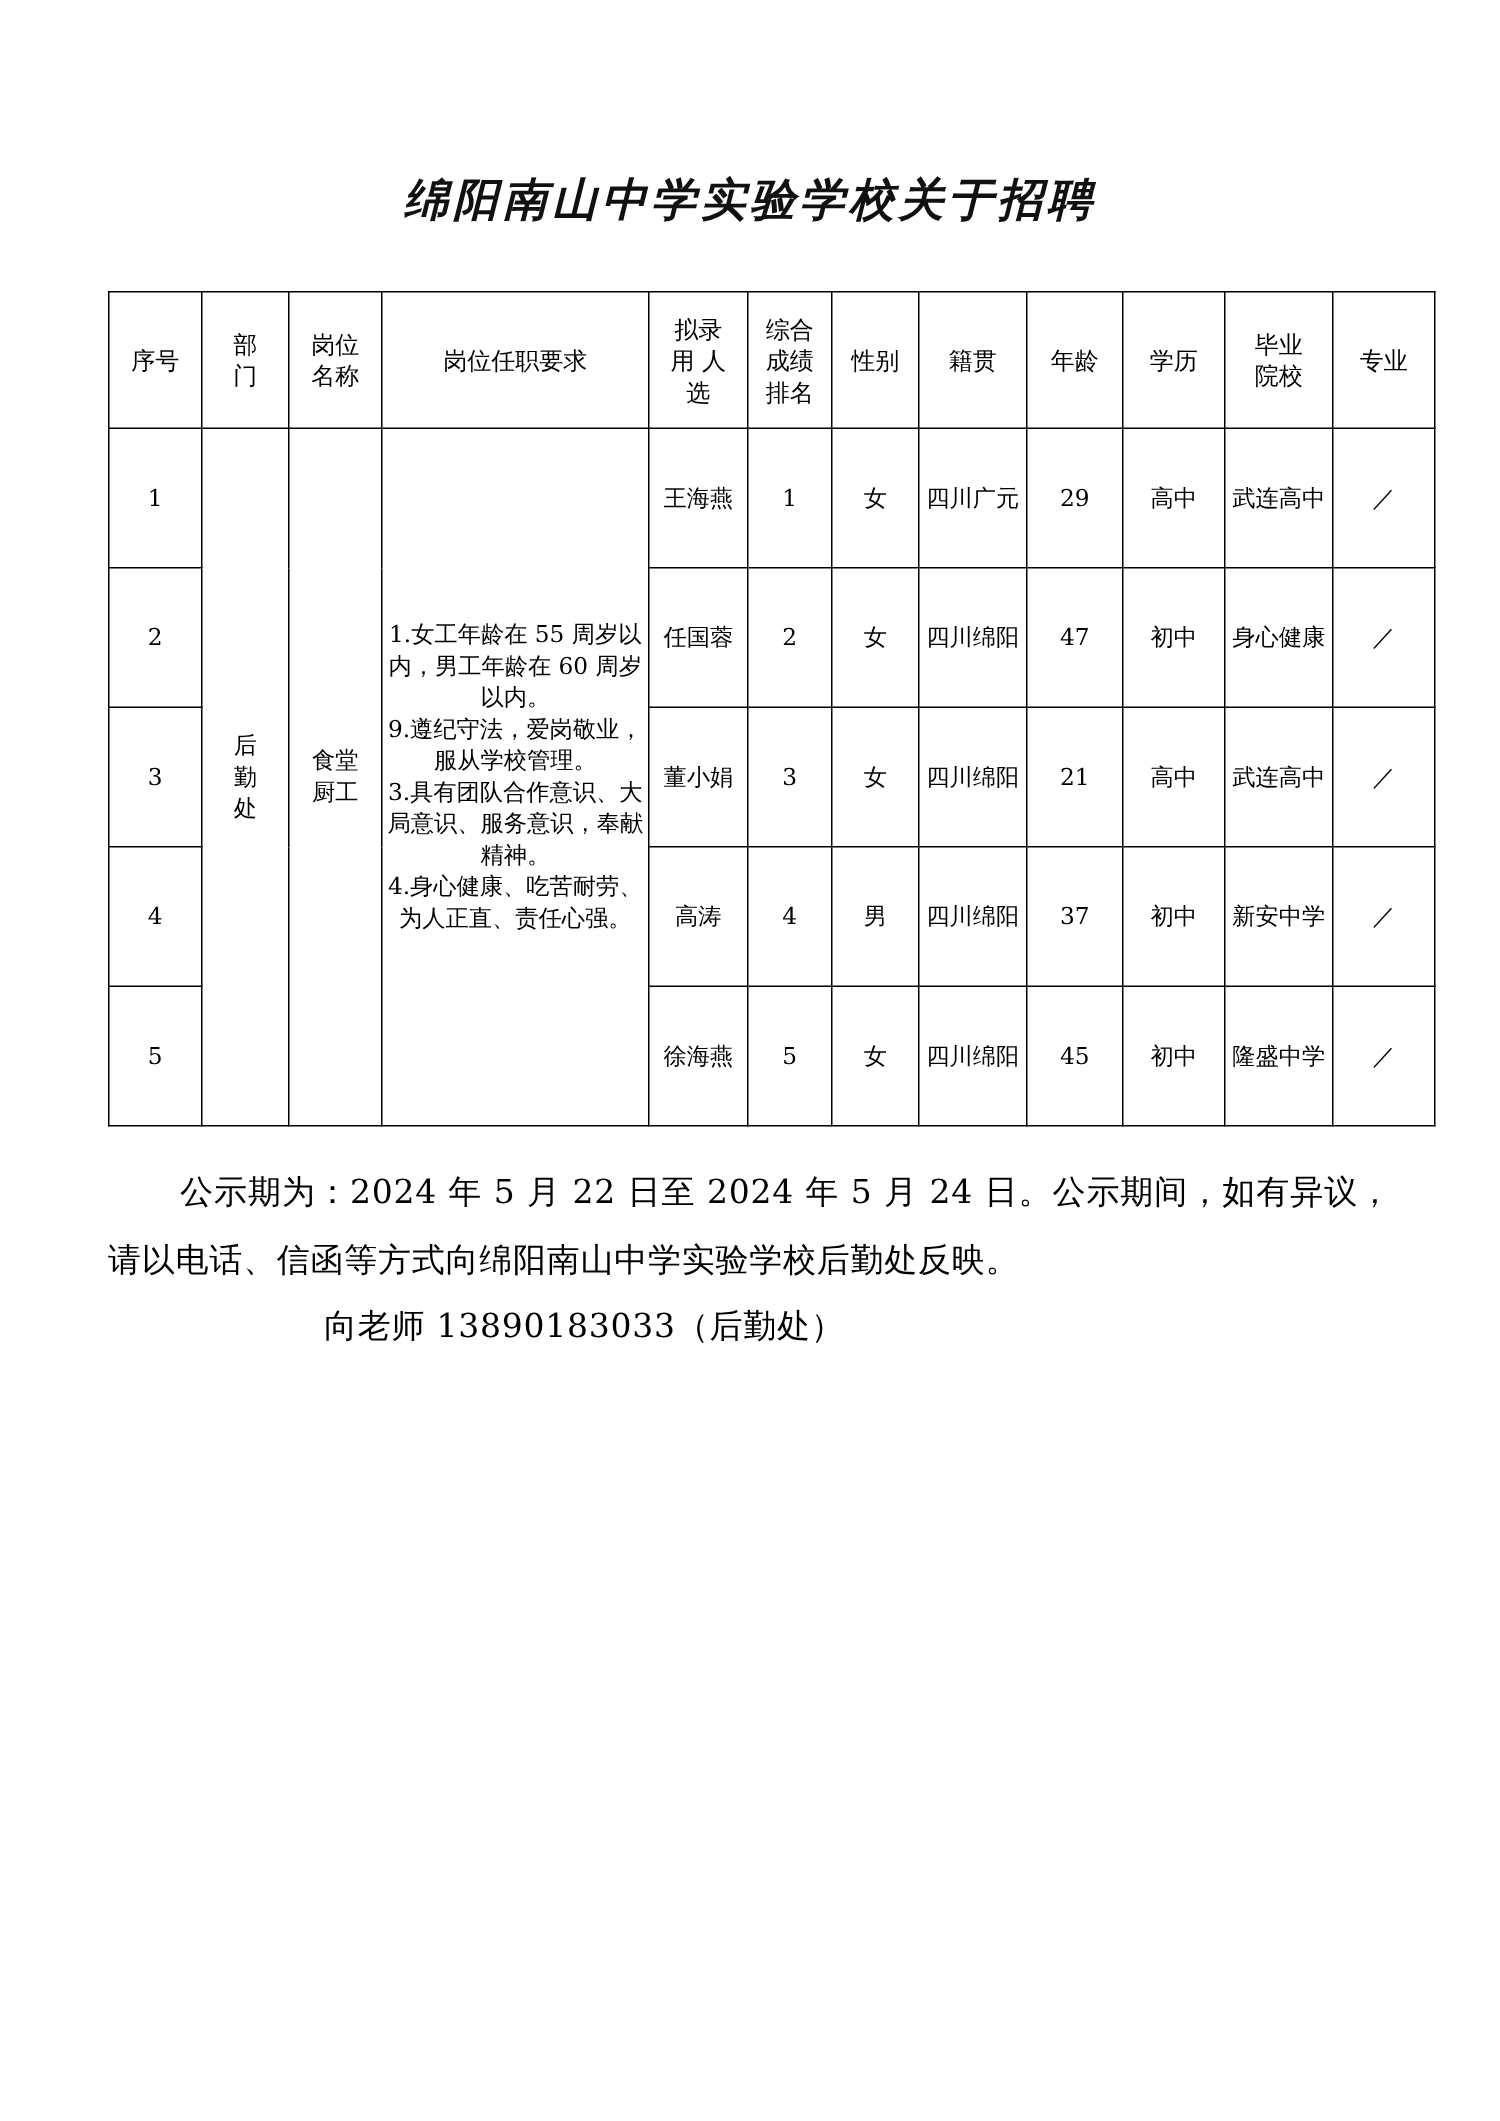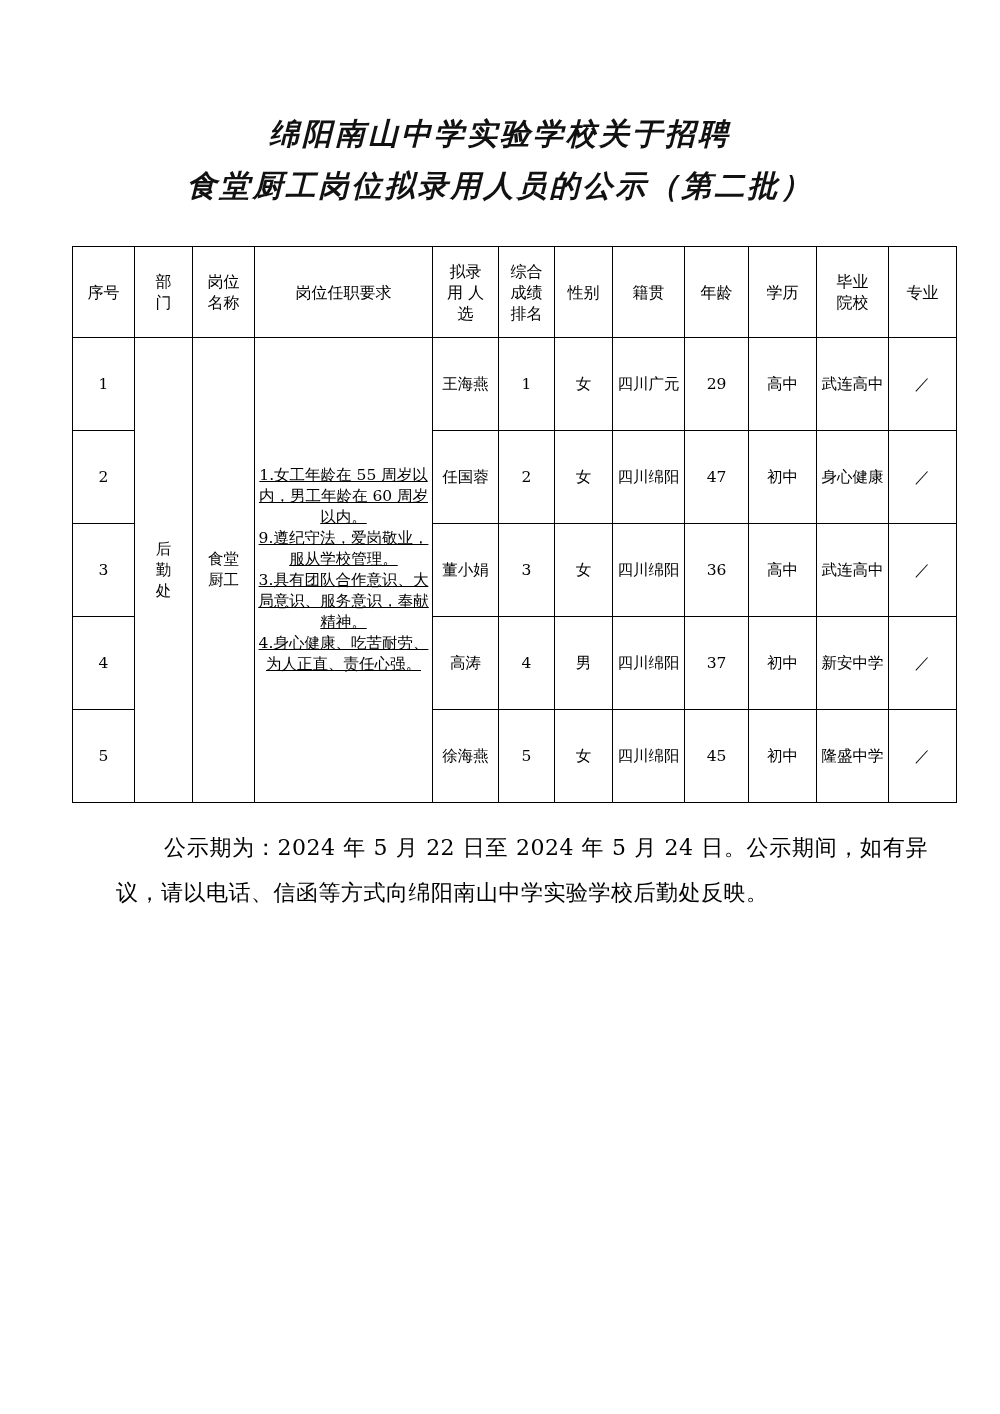--- a/index.html
+++ b/index.html
@@ -82,31 +82,30 @@
   .col-edu     { width: 68px; }
   .col-school  { width: 72px; }
   .col-major   { width: 68px; }
 
   td.req-cell {
     text-align: left;
     vertical-align: middle;
     font-size: 15px;
     line-height: 26px;
     padding: 6px 8px;
-    text-decoration: underline;
   }
   td.vertical-cell {
     font-size: 16px;
     line-height: 23px;
   }
   tr.data-row td { height: 86px; }
 
   
   .footer-para {
-    margin: 22px 72px 0 116px;
+    margin: 22px 72px 0 72px;
     font-size: 22px;
     line-height: 45px;
     text-align: justify;
     text-indent: 48px;
     letter-spacing: 0.5px;
   }
   .contact {
     margin: 10px 72px 0 72px;
     font-size: 22px;
     line-height: 44px;
@@ -121,21 +120,20 @@
     letter-spacing: 0.5px;
   }
 </style>
 </head>
 <body>
 
 <div class="page">
 
   <div class="title-block">
     <div class="title-line">绵阳南山中学实验学校关于招聘</div>
-    <div class="title-line">食堂厨工岗位拟录用人员的公示（第二批）</div>
   </div>
 
 
   <div class="table-wrap">
     <table class="pub">
       <colgroup>
         <col class="col-seq">
           <col class="col-dept">
           <col class="col-post">
           <col class="col-req">
@@ -218,21 +216,21 @@
           <td>初中</td>
           <td>身心健康</td>
           <td>／</td>
         </tr>
         <tr class="data-row">
           <td>3</td>
           <td>董小娟</td>
           <td>3</td>
           <td>女</td>
           <td>四川绵阳</td>
-          <td>36</td>
+          <td>21</td>
           <td>高中</td>
           <td>武连高中</td>
           <td>／</td>
         </tr>
         <tr class="data-row">
           <td>4</td>
           <td>高涛</td>
           <td>4</td>
           <td>男</td>
           <td>四川绵阳</td>
@@ -251,14 +249,15 @@
           <td>初中</td>
           <td>隆盛中学</td>
           <td>／</td>
         </tr>
       </tbody>
     </table>
   </div>
 
   <div class="footer-para">公示期为：2024 年 5 月 22 日至 2024 年 5 月 24 日。公示期间，如有异议，请以电话、信函等方式向绵阳南山中学实验学校后勤处反映。</div>
 
+  <div class="contact2">向老师 13890183033（后勤处）</div>
 
 </div>
 
 </body></html>

